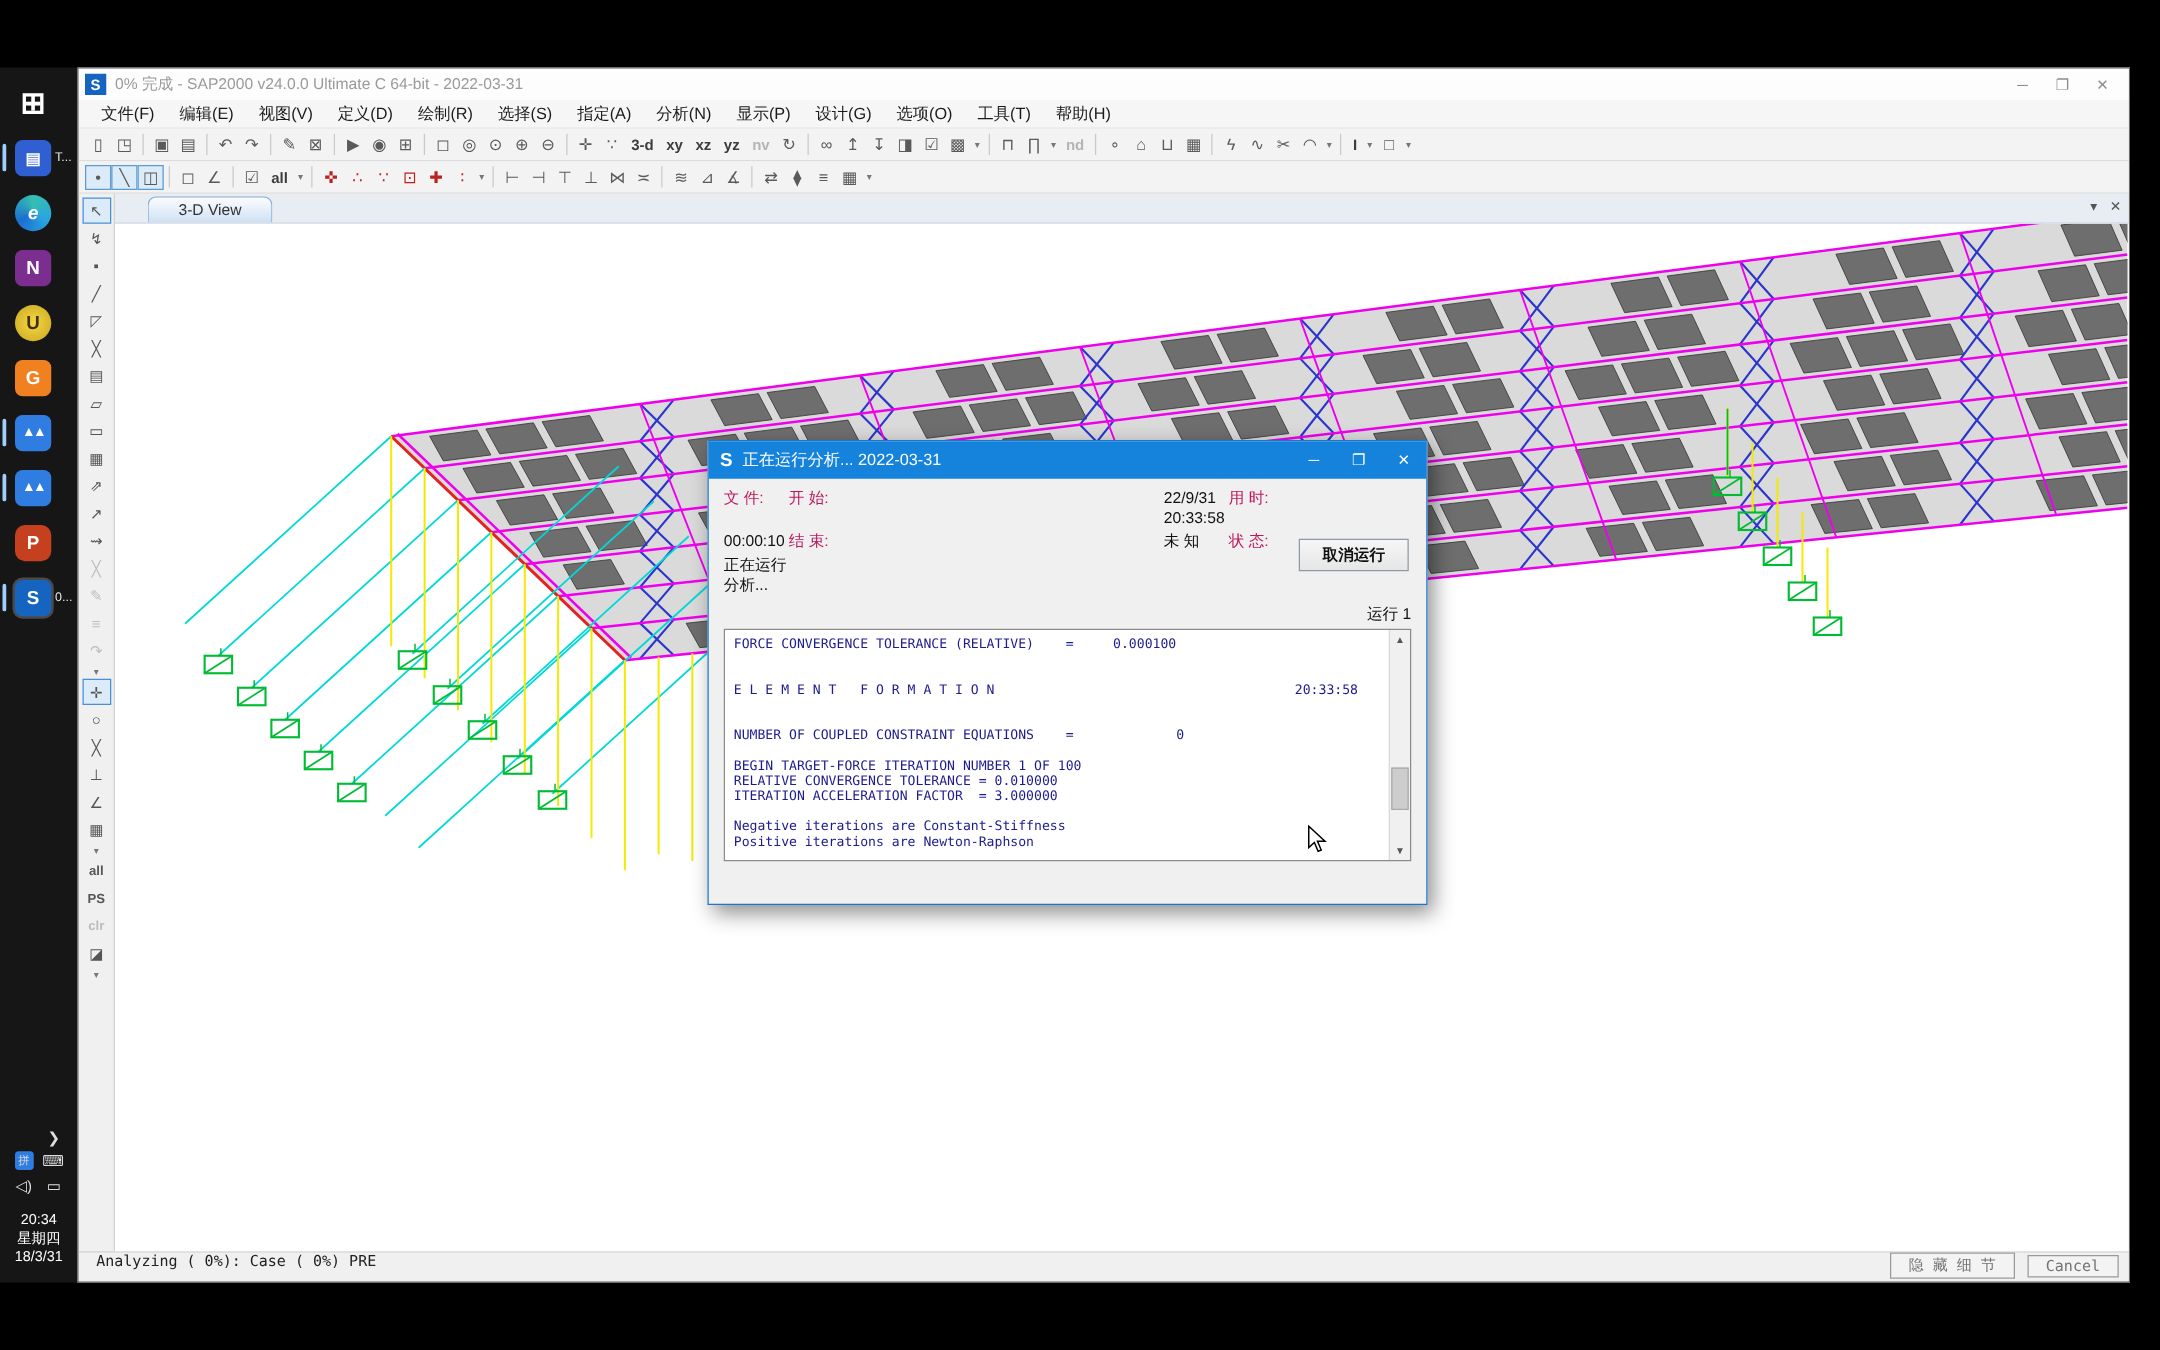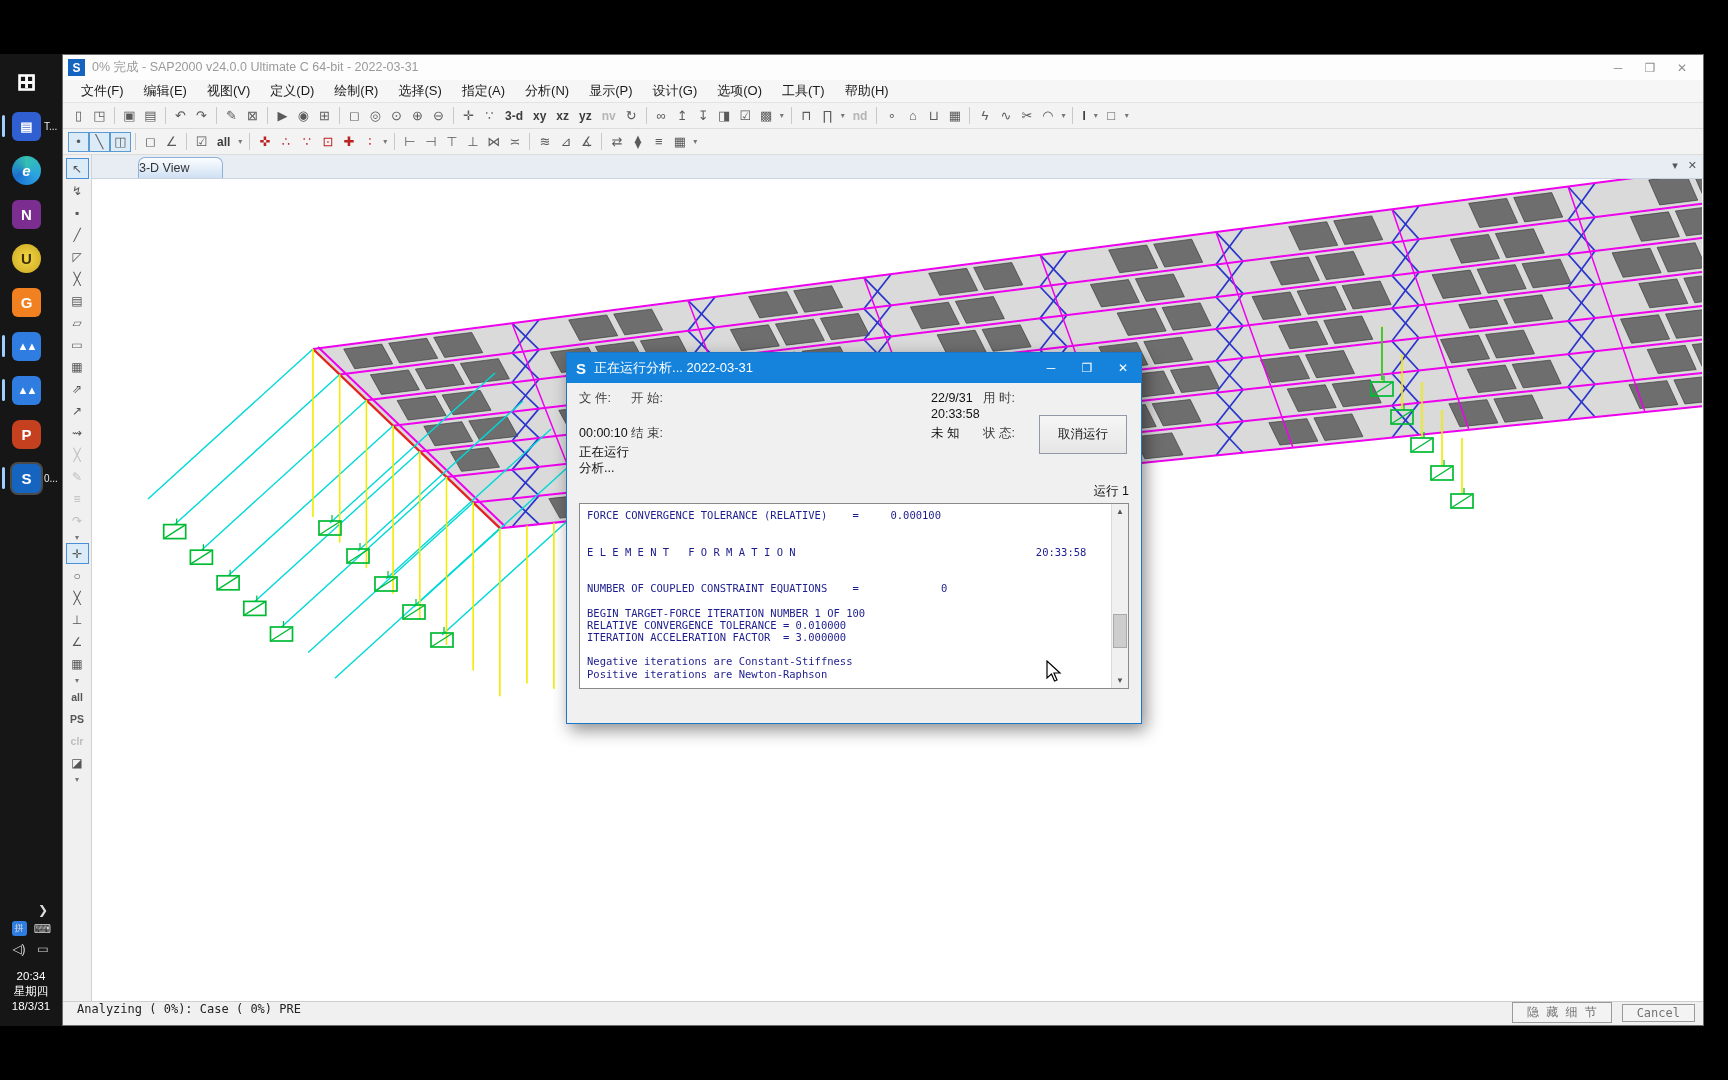--- a/index.html
+++ b/index.html
@@ -59,44 +59,44 @@
              align-items:center; padding-top:3px; flex:0 0 auto; }
   .p-ico { width:23px; height:21px; display:flex; align-items:center; justify-content:center; font-size:12px;
            color:#555; margin-bottom:1px; cursor:default; }
   .p-ico.txt { font-size:10.5px; font-weight:bold; }
   .p-ico.sel { border:1px solid #4a90d9; background:#dcebf8; }
   .p-ico.dim { color:#bdbdbd; }
   .p-ico.caret { height:10px; font-size:8px; color:#777; }
   .viewcol { flex:1; display:flex; flex-direction:column; min-width:0; }
   .tabrow { height:24px; background:#e8edf4; border-bottom:1px solid #c9d4e2; display:flex; align-items:flex-end;
             padding-left:26px; position:relative; flex:0 0 auto; }
-  .tab { width:85px; height:21px; background:linear-gradient(#fbfdff,#cfe0f3); border:1px solid #8fb0d8; border-bottom:none;
-         border-radius:7px 7px 0 0; display:flex; align-items:center; justify-content:flex-start; font-size:12.5px; color:#333;margin-left:20px; }
+  .tab { width:100px; height:21px; background:linear-gradient(#fbfdff,#cfe0f3); border:1px solid #8fb0d8; border-bottom:none;
+         border-radius:7px 7px 0 0; display:flex; align-items:center; justify-content:center; font-size:12.5px; color:#333; }
   .tab-ctl { position:absolute; right:6px; top:4px; display:flex; gap:10px; color:#555; font-size:11px; }
   .viewport { flex:1; background:#fff; position:relative; overflow:hidden; }
   #model { position:absolute; left:0; top:0; }
   
   .statusbar { height:24px; background:#f0f0f0; border-top:1px solid #cfcfcf; display:flex; align-items:flex-start;
                font-family:"DejaVu Sans Mono", monospace; font-size:12px; color:#222; padding-left:14px; flex:0 0 auto; }
   .sb-right { margin-left:auto; display:flex; gap:10px; padding-right:8px; align-items:center; }
   .sb-btn { border:1px solid #9a9a9a; background:#f3f3f3; font-size:12px; padding:1px 14px;
             font-family:"DejaVu Sans Mono", monospace; color:#737373; cursor:default; }
   
   .dialog { position:absolute; left:566px; top:352px; width:576px; height:372px; background:#f0f0f0;
             border:1px solid #1d77c9; box-shadow:4px 6px 16px rgba(0,0,0,.45); z-index:50; display:flex; flex-direction:column; }
   .dlg-title { height:30px; background:#1583dc; color:#fff; display:flex; align-items:center; padding-left:9px;
                font-size:13px; flex:0 0 auto; }
   .dlg-s { font-weight:bold; font-size:15px; margin-right:8px; }
   .dlg-btns { margin-left:auto; display:flex; font-size:12px; }
   .dlg-btn { width:36px; height:30px; display:flex; align-items:center; justify-content:center; cursor:default; }
   .dlg-body { flex:1; padding:7px 12px 10px; position:relative; font-size:12.5px; color:#111; }
   .fld { display:grid; grid-template-columns:52px 300px 52px 1fr; row-gap:3px; line-height:16px; }
-  .fld .lab { color:#404040; }
-  .cancel-run { position:absolute; right:14px; top:32px; width:88px; height:39px; border:1px solid #8f9aa6;
-                background:linear-gradient(#f6f6f6,#e6e6e6); font-size:12.5px; color:#111; cursor:default; }
+  .fld .lab { color:#be185d; }
+  .cancel-run { position:absolute; right:14px; top:48px; width:88px; height:26px; border:1px solid #8f9aa6;
+                background:linear-gradient(#f6f6f6,#e6e6e6); font-size:12.5px; color:#111; cursor:default;font-weight:bold; }
   .run-label { margin:7px 0 3px; font-size:12.5px; color:#111; font-weight:normal;text-align:right; }
   .output { background:#fff; border:1px solid #8a8a8a; height:186px; position:relative; overflow:hidden; }
   .out-text { margin:0; font-family:"DejaVu Sans Mono", monospace; font-size:10.5px; line-height:12.2px;
               color:#1c1c8e; padding:5px 7px; white-space:pre; }
   .vscroll { position:absolute; right:0; top:0; bottom:0; width:17px; background:#f0f0f0; border-left:1px solid #dadada;
              display:flex; flex-direction:column; align-items:center; font-size:8px; color:#555; }
   .vs-arrow { height:15px; display:flex; align-items:center; justify-content:center; width:100%; background:#f0f0f0; cursor:default; }
   .vs-track { flex:1; width:100%; position:relative; }
   .vs-thumb { position:absolute; left:1px; right:1px; top:62%; height:34px; background:#cdcdcd; border:1px solid #a9a9a9; }
   

